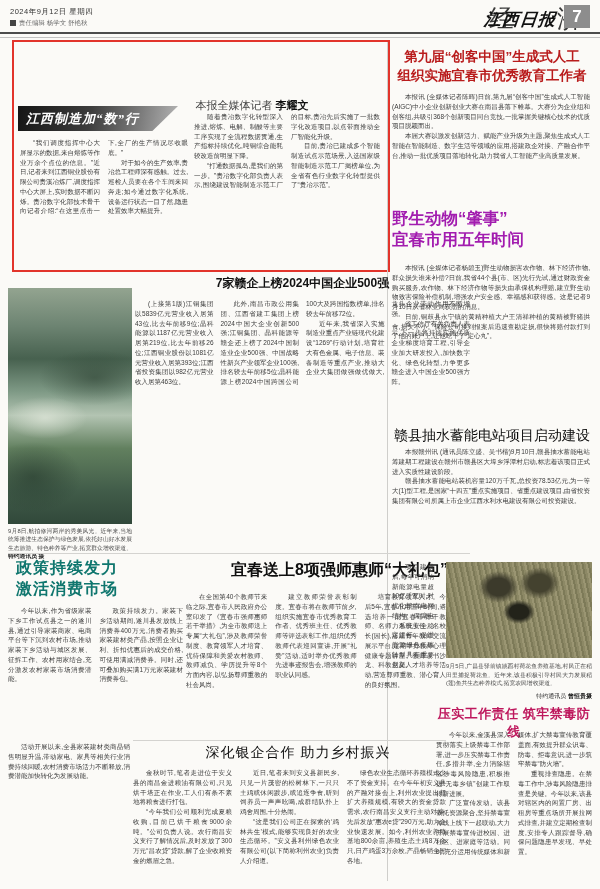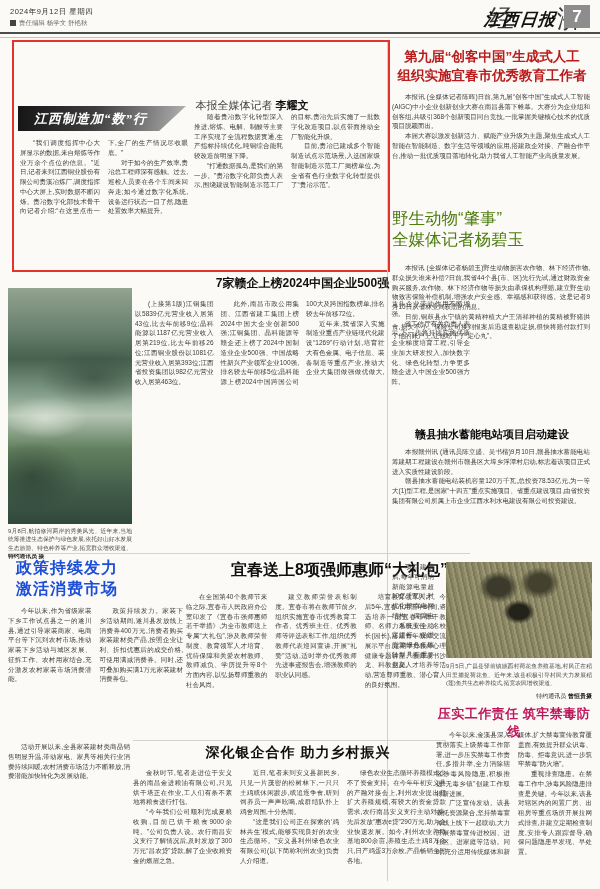--- a/index.html
+++ b/index.html
@@ -27,53 +27,53 @@
   .rule-h{height:1px;background:#d4d3d0;}
   
   .lead-box{left:12px;top:40px;width:374px;height:228px;border:2px solid #e2342b;background:transparent;}
   .lead-hl{left:100px;width:276px;top:8px;text-align:center;font-size:33px;font-weight:bold;color:#101010;letter-spacing:2px;}
   .lead-by{left:100px;width:276px;top:56px;text-align:center;font-size:11px;color:#444;}
   .lead-by b{color:#111;}
   .banner{left:4px;top:64px;width:152px;height:25px;
           background:linear-gradient(100deg,#151515 0%,#3d3d3d 45%,#7a7a7a 75%,#b5b5b5 100%);
           clip-path:polygon(0 0,100% 0,84% 100%,0 100%);
           color:#fff;font-family:"Liberation Serif",serif;font-weight:bold;font-style:italic;
-          font-size:13px;line-height:25px;padding-left:16px;letter-spacing:1px;}
+          font-size:13px;line-height:25px;padding-left:8px;letter-spacing:1px;}
   .lead-left{left:6px;top:96px;width:168px;height:122px;}
   .lead-right{left:180px;top:70px;width:186px;height:148px;}
   
   .t5-hl{left:135px;top:275px;width:335px;text-align:center;font-size:12px;font-weight:bold;color:#111;}
   .t5-body{left:135px;top:299px;width:335px;height:252px;}
   
   .lphoto{left:8px;top:288px;width:124px;height:236px;
     background:
       radial-gradient(60px 30px at 30% 55%, rgba(220,228,215,.8), rgba(220,228,215,0) 70%),
       radial-gradient(80px 40px at 70% 38%, rgba(40,60,45,.55), rgba(40,60,45,0) 70%),
       radial-gradient(70px 50px at 20% 80%, rgba(30,48,38,.5), rgba(30,48,38,0) 70%),
       linear-gradient(180deg,#93a490 0%,#6d8472 16%,#47614f 30%,#7f9a86 44%,#b3c4b2 54%,#62805f 68%,#415c49 86%,#31483a 100%);}
   .lcap{left:8px;top:527px;width:124px;height:42px;font-size:5.8px;line-height:1.45;color:#4a4a4a;text-align:justify;}
   .lcap b{color:#222;}
   
-  .cons-hl{left:16px;top:558px;width:150px;font-size:16px;font-weight:bold;color:#1d4ed8;line-height:1.3;
+  .cons-hl{left:16px;top:558px;width:150px;font-size:16px;font-weight:bold;color:#0f766e;line-height:1.3;
            font-family:"Liberation Serif",serif;letter-spacing:1px;}
   .cons-body1{left:8px;top:606px;width:175px;height:132px;}
   .cons-body2{left:8px;top:742px;width:122px;height:139px;}
   
   .yc-hl{left:186px;top:560px;width:262px;text-align:right;font-size:16px;font-weight:bold;color:#0f0f0f;}
   .yc-body{left:186px;top:592px;width:260px;height:146px;}
   
-  .bank-hl{left:150px;top:744px;width:296px;text-align:center;font-size:14px;font-weight:bold;color:#0f0f0f;letter-spacing:1px;}
+  .bank-hl{left:150px;top:744px;width:296px;text-align:center;font-size:14px;font-weight:normal;color:#0f0f0f;letter-spacing:1px;}
   .bank-body{left:133px;top:768px;width:313px;height:113px;}
   
   .aigc-hl{left:392px;top:48px;width:200px;font-size:13.5px;font-weight:bold;color:#b91c1c;line-height:1.4;text-align:center;}
   .aigc-body{left:392px;top:92px;width:198px;height:110px;}
-  .wild-hl{left:392px;top:208px;width:200px;font-size:16.5px;font-weight:normal;color:#4d7c0f;line-height:1.3;}
+  .wild-hl{left:392px;top:208px;width:200px;font-size:16.5px;font-weight:bold;color:#a21caf;line-height:1.3;}
   .wild-sub{left:392px;top:250px;width:200px;font-size:8px;font-weight:bold;color:#222;}
   .wild-body{left:392px;top:263px;width:198px;height:155px;}
-  .gx-hl{left:392px;top:427px;width:200px;font-size:11px;font-weight:bold;color:#0d0d0d;text-align:center;}
+  .gx-hl{left:392px;top:427px;width:200px;font-size:14px;font-weight:normal;color:#0d0d0d;text-align:center;}
   .gx-body{left:392px;top:447px;width:198px;height:112px;}
   .gx-side{left:392px;top:562px;width:42px;height:319px;}
   .rphoto{left:446px;top:562px;width:146px;height:96px;
     background:
       radial-gradient(16px 12px at 50% 52%, #23231a 60%, rgba(35,35,26,0) 100%),
       radial-gradient(20px 16px at 36% 26%, #3c3a2b 55%, rgba(60,58,43,0) 100%),
       radial-gradient(20px 16px at 64% 22%, #44422f 55%, rgba(68,66,47,0) 100%),
       repeating-linear-gradient(78deg, #9a9572 0 2px, #7d7a58 2px 4px, #8c8865 4px 6px),
       #8a8765;}
   .rcap{left:446px;top:662px;width:146px;height:40px;font-size:5.8px;line-height:1.5;color:#4a4a4a;text-align:justify;}
@@ -166,21 +166,21 @@
     <div>第九届“创客中国”生成式人工</div>
     <div>组织实施宜春市优秀教育工作者</div>
   </div>
   <div class="abs aigc-body body-text">
       <p>本报讯 (全媒体记者陈晖)日前,第九届“创客中国”生成式人工智能(AIGC)中小企业创新创业大赛在南昌县落下帷幕。大赛分为企业组和创客组,共吸引368个创新项目同台竞技,一批掌握关键核心技术的优质项目脱颖而出。</p>
       <p>本届大赛以激发创新活力、赋能产业升级为主题,聚焦生成式人工智能在智能制造、数字生活等领域的应用,搭建政企对接、产融合作平台,推动一批优质项目落地转化,助力我省人工智能产业高质量发展。</p>
     </div>
 
   <div class="abs wild-hl">
     <div>野生动物“肇事”</div>
-    <div>全媒体记者杨碧玉</div>
+    <div>宜春市用五年时间</div>
   </div>
   <div class="abs wild-body body-text">
       <p>本报讯 (全媒体记者杨碧玉)野生动物损害农作物、林下经济作物,群众损失谁来补偿?日前,我省44个县(市、区)先行先试,通过财政资金购买服务,农作物、林下经济作物等损失由承保机构理赔,建立野生动物致害保险补偿机制,增强农户安全感、幸福感和获得感。这是记者9月10日从省林业局获悉的消息。</p>
       <p>日前,铜鼓县永宁镇的黄精种植大户王清祥种植的黄精被野猪拱食,损失不小。保险公司接到报案后迅速查勘定损,很快将赔付款打到了他的账户上,让他吃下了“定心丸”。</p>
     </div>
 
   <div class="abs gx-hl">赣县抽水蓄能电站项目启动建设</div>
   <div class="abs gx-body body-text">
       <p>本报赣州讯 (通讯员陈立盛、吴书楷)9月10日,赣县抽水蓄能电站筹建期工程建设在赣州市赣县区大埠乡浮潭村启动,标志着该项目正式进入实质性建设阶段。</p>
       <p>赣县抽水蓄能电站装机容量120万千瓦,总投资78.53亿元,为一等大(1)型工程,是国家“十四五”重点实施项目、省重点建设项目,由省投资集团有限公司所属上市企业江西水利水电建设有限公司投资建设。</p>

